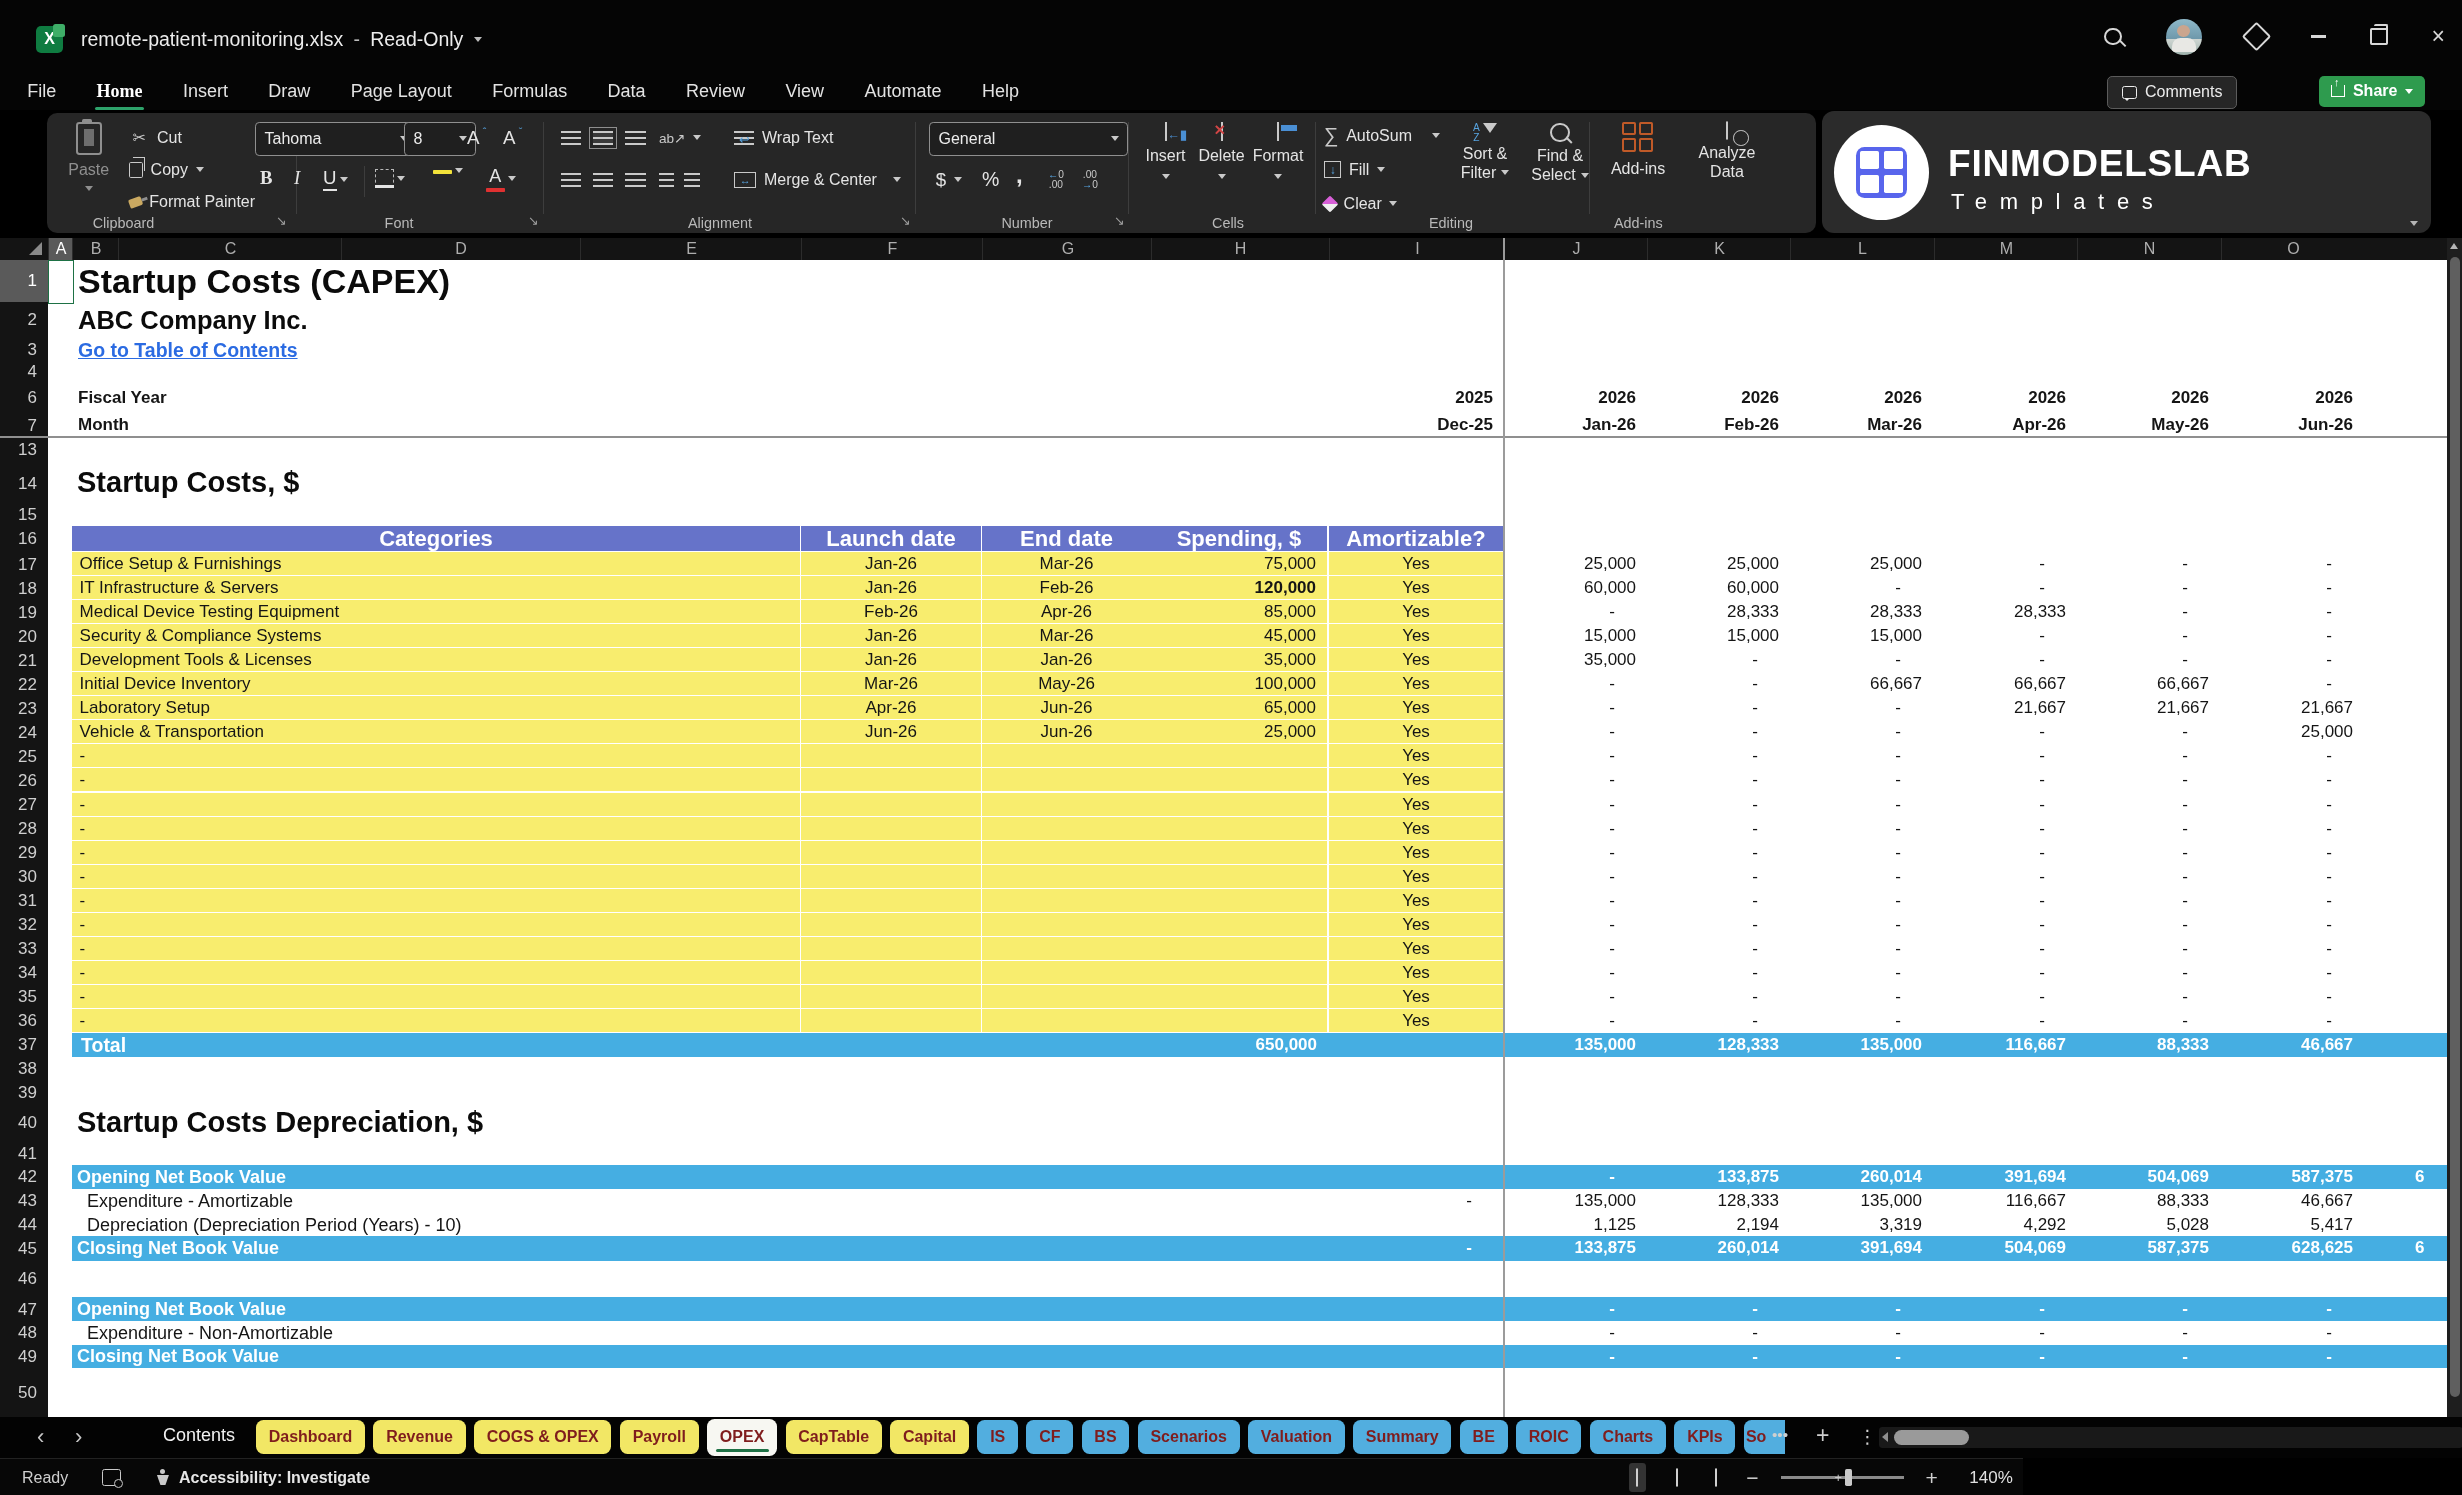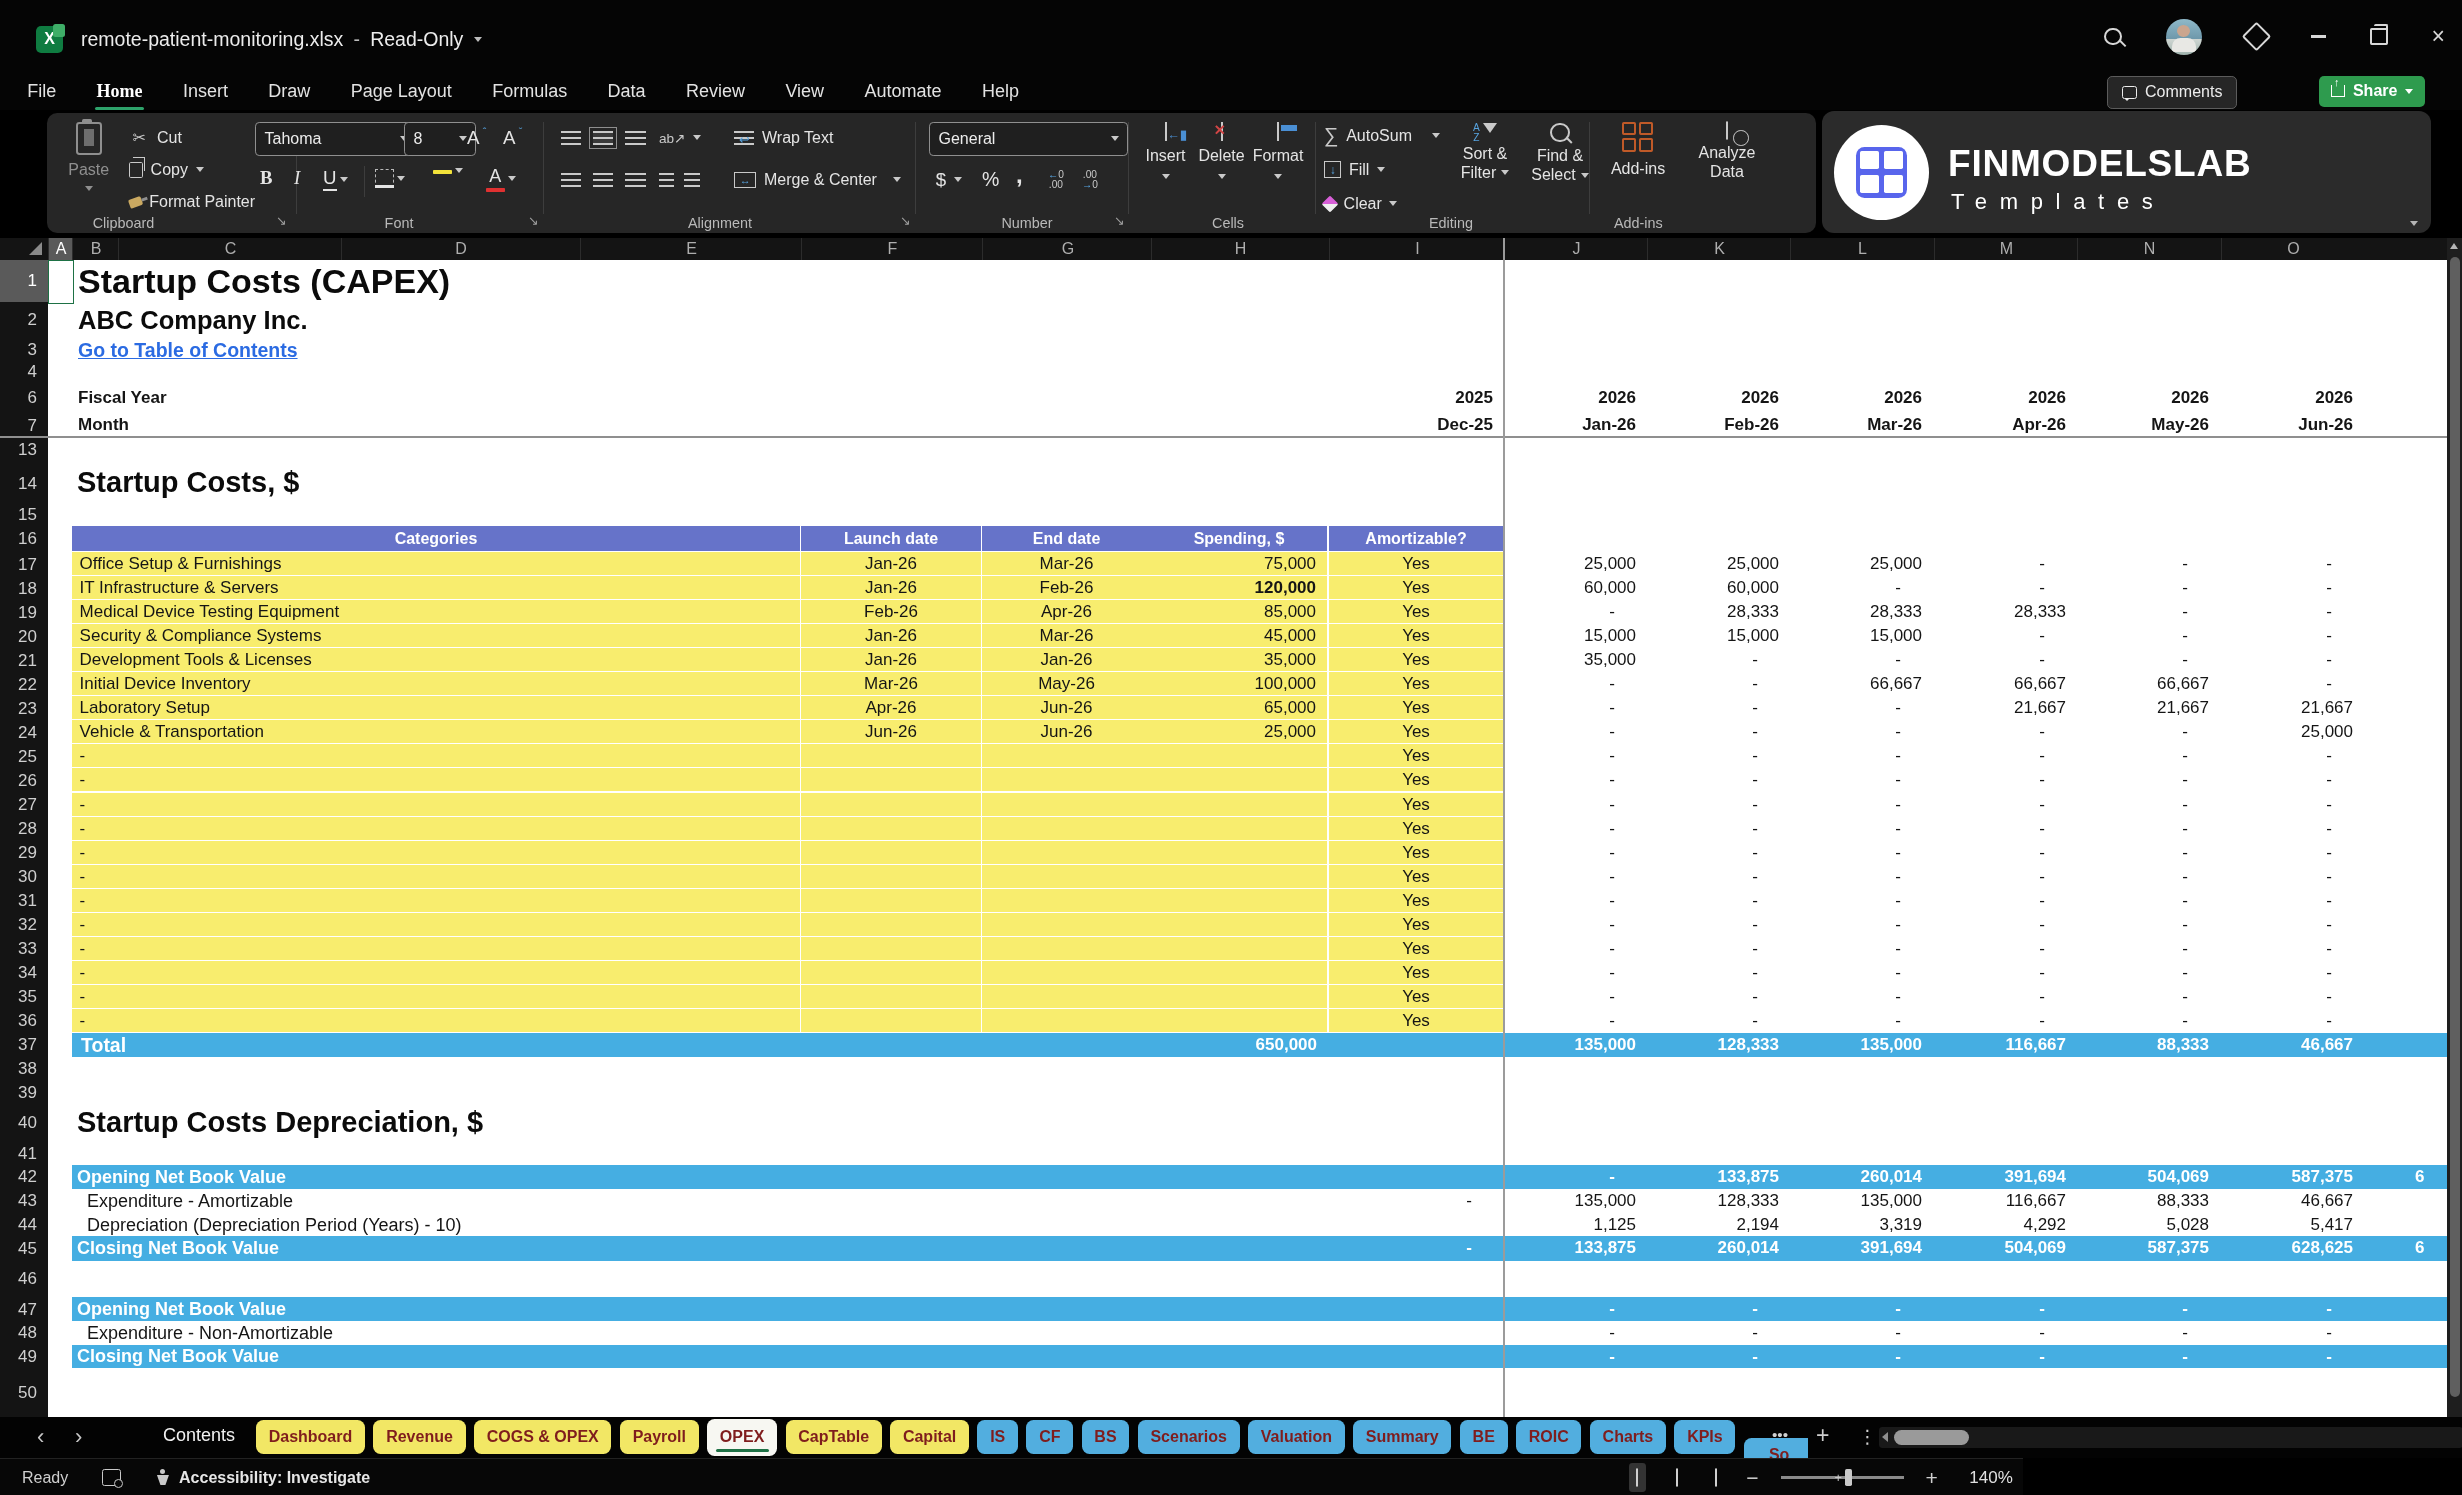--- a/index.html
+++ b/index.html
@@ -113,21 +113,21 @@
   #grid{position:absolute;left:0;top:0;width:2462px;height:1495px;pointer-events:none;}
   .row{position:absolute;left:0;width:2462px;}
   .c{position:absolute;top:0;height:100%;box-sizing:border-box;display:flex;align-items:center;
      font-size:17px;color:#151515;white-space:nowrap;overflow:visible;}
   .num{justify-content:flex-end;padding-right:11px;}
   .dash{justify-content:flex-end;padding-right:32px;}
   .ctr{justify-content:center;}
   .b{font-weight:700;}
   .wb{color:#fff;font-weight:700;}
   .yel{background:#f8ed6e;border-right:1.7px solid #fff;border-bottom:1.7px solid #fff;}
-  .phead{background:#6673c9;color:#fff;font-weight:700;font-size:16px;border-right:1.7px solid #fff;border-bottom:1.7px solid #fff;}
+  .phead{background:#6673c9;color:#fff;font-weight:700;font-size:22px;border-right:1.7px solid #fff;border-bottom:1.7px solid #fff;}
   .bluebar{position:absolute;top:0;height:100%;background:#45aee2;}
   .sheet-title{font-size:34px;font-weight:800;color:#0b0b0b;}
   .sheet-company{font-size:25.5px;font-weight:800;color:#0b0b0b;}
   .toc-link{font-size:19.5px;font-weight:700;color:#2b6be2;text-decoration:underline;}
   .heading{font-size:29px;font-weight:800;color:#0b0b0b;}
   .freezeh{position:absolute;left:0;top:436px;width:2447px;height:1.7px;background:#8f8f8f;}
   .freezev{position:absolute;left:1503px;top:238px;width:1.7px;height:1179px;background:#9b9b9b;}
   .a1sel{position:absolute;left:48px;top:260px;width:24px;height:42px;border:1.3px solid #1e7145;}
   .vscroll{position:absolute;left:2447px;top:238px;width:15.3px;height:1179px;background:#1e1e1e;}
   .vthumb{position:absolute;left:2.5px;top:18.7px;width:10.2px;height:1140px;background:#5f5f5f;border-radius:5.1px;}
@@ -135,21 +135,21 @@
   
   .tabbar{position:absolute;left:0;top:1417px;width:2462px;height:41px;background:#030303;}
   .navarrow{position:absolute;top:6.8px;color:#c5c5c5;font-size:22px;}
   .hometab{position:absolute;left:163px;top:7.6px;color:#f2f2f2;font-size:18px;}
   .chips{position:absolute;left:256px;top:3.4px;display:flex;gap:8.5px;align-items:flex-start;}
   .chip{height:34px;border-radius:7.6px;padding:0 12.7px;display:flex;align-items:center;font-size:16px;font-weight:600;color:#7f1d1d;}
   .chip.yellow{background:#f2e765;}
   .chip.blue{background:#52aedf;}
   .chip.active{background:#f7f7f2;height:37px;margin-top:-1.7px;position:relative;font-weight:700;}
   .chip.active::after{content:"";position:absolute;left:8.5px;right:8.5px;bottom:3.4px;height:3.4px;background:#1e7145;border-radius:1.7px;}
-  .chip.clipped{width:39px;padding:0 0 0 25px;overflow:hidden;border-radius:7.6px 0 0 7.6px;margin-top:18px;}
+  .chip.clipped{width:39px;padding:0 0 0 2px;overflow:hidden;border-radius:7.6px 0 0 7.6px;}
   .tabctl{position:absolute;top:8.5px;color:#cfcfcf;font-size:18.7px;}
   .hscroll{position:absolute;left:1879px;top:10.2px;width:584px;height:20.4px;background:#191919;border-radius:3.4px;}
   .hthumb{position:absolute;left:15.3px;top:2.5px;width:75px;height:15.3px;background:#9a9a9a;border-radius:7.6px;}
   .harrow{position:absolute;left:3.4px;top:5.1px;width:0;height:0;border-top:5.1px solid transparent;border-bottom:5.1px solid transparent;border-right:6.8px solid #8f8f8f;}
   
   .statusbar{position:absolute;left:0;top:1458px;width:2023px;height:37px;background:#070707;border-top:0.8px solid #222;color:#cfcfcf;font-size:16px;}
   .sleft{position:absolute;left:22px;top:0;height:37px;display:flex;align-items:center;gap:34px;}
   .macroico{width:17px;height:15.3px;border:1.7px solid #c9c9c9;border-radius:2.5px;position:relative;}
   .macroico::after{content:"";position:absolute;right:-2.5px;bottom:-2.5px;width:6.8px;height:6.8px;border:1.7px solid #c9c9c9;border-radius:50%;background:#070707;}
   .accico{width:15.3px;height:17px;position:relative;}

